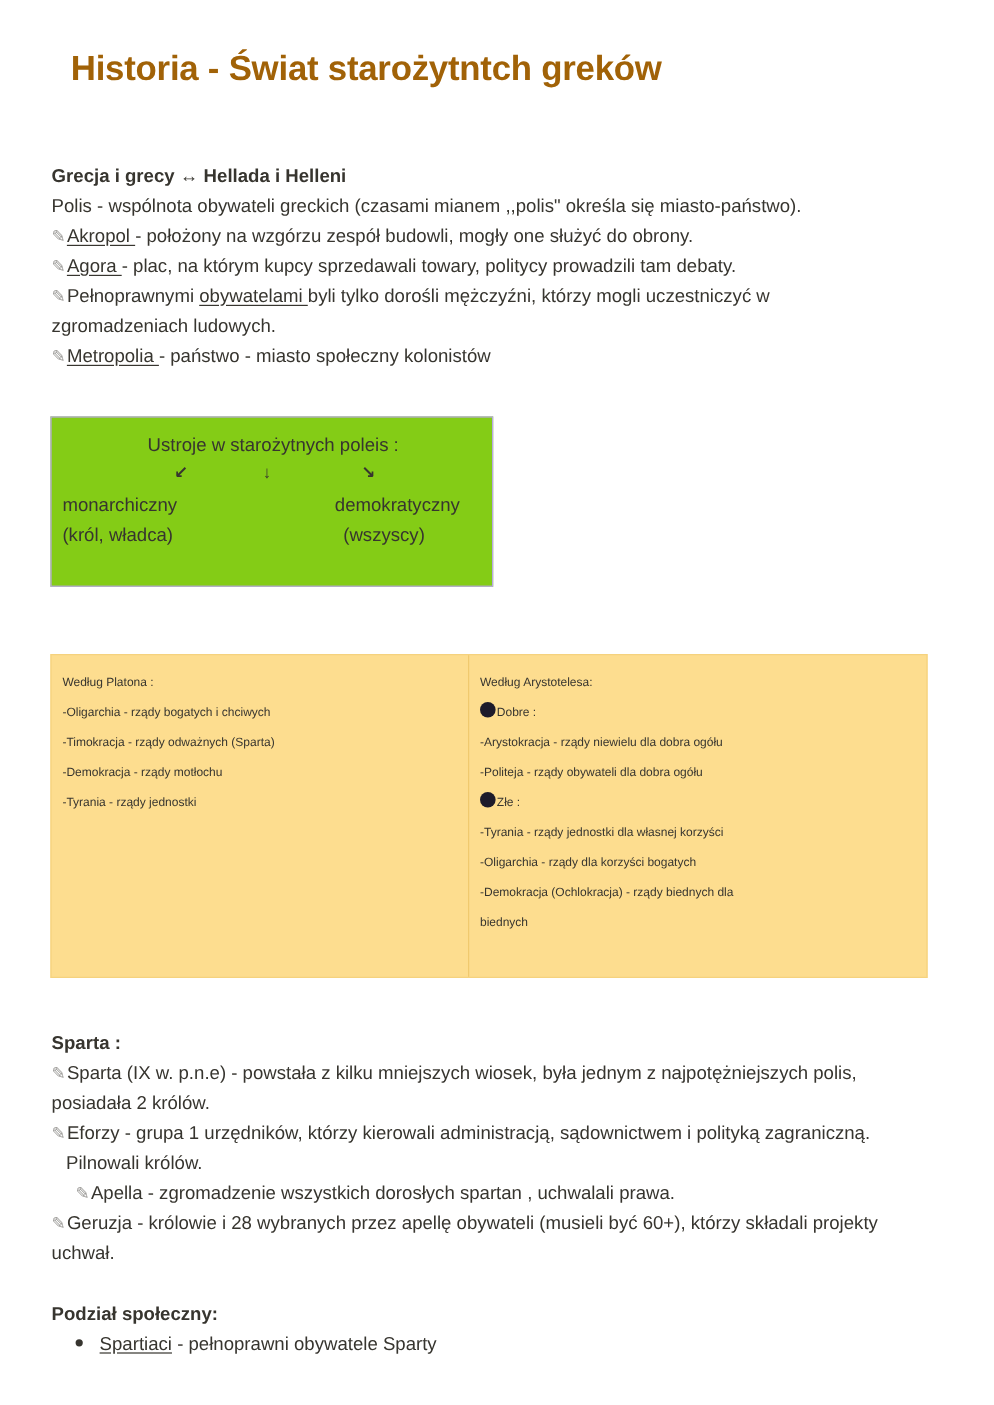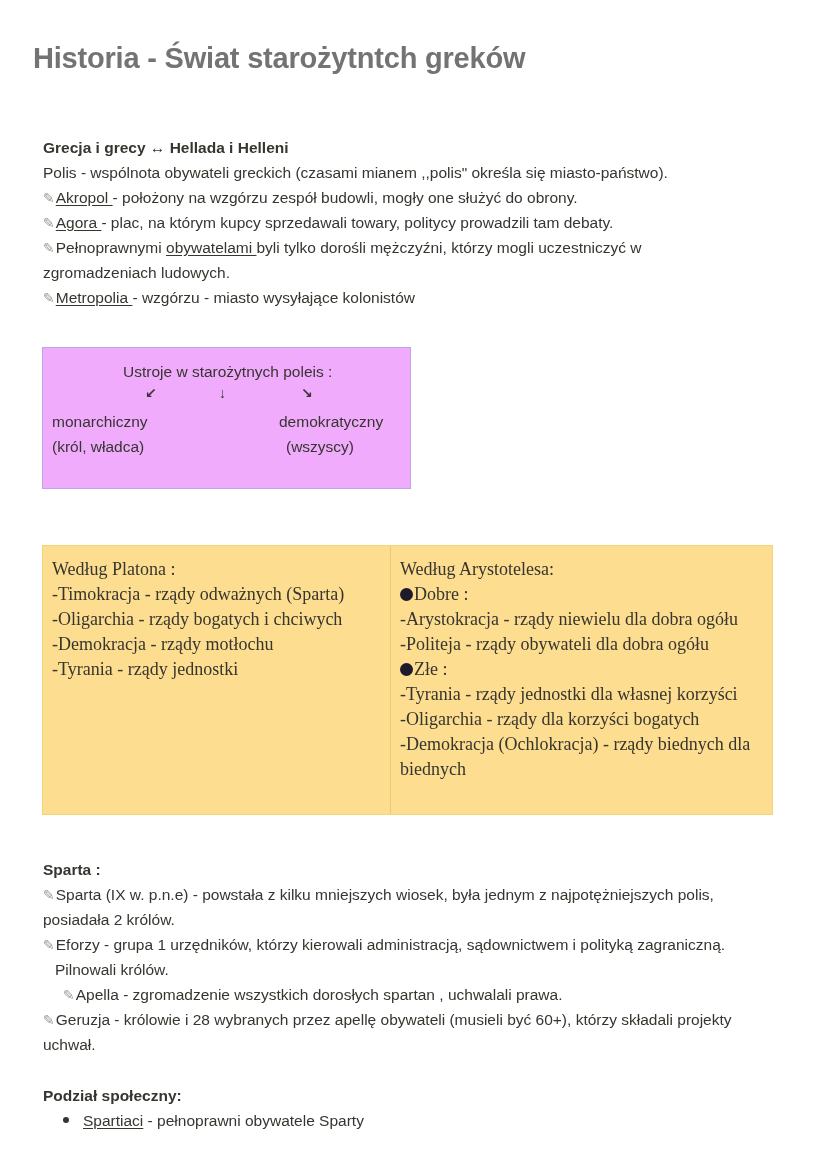--- a/index.html
+++ b/index.html
@@ -2,39 +2,39 @@
 <html><head>
 <meta charset="utf-8">
 <style>
   html, body { margin: 0; padding: 0; background: #ffffff; }
   body {
     width: 828px; height: 1171px; position: relative; overflow: hidden;
     font-family: "Liberation Sans", "DejaVu Sans", sans-serif;
     color: #37352f;
   }
   .title {
-    position: absolute; left: 33px; top: 42px; margin: 0;
-    font-size: 29px; font-weight: bold; color: #737373; letter-spacing: -0.2px;
+    position: absolute; left: 59px; top: 42px; margin: 0;
+    font-size: 29px; font-weight: bold; color: #a16207; letter-spacing: -0.2px;
   }
   .line { position: absolute; left: 43px; font-size: 15.5px; line-height: 25px; white-space: nowrap; }
   .bold { font-weight: bold; }
   .u { text-decoration: underline; text-underline-offset: 2px; }
   .pencil { color: #9b9a97; font-size: 14px; margin-right: 1px; display: inline-block; }
   .purple-box {
     position: absolute; left: 42px; top: 347px; width: 369px; height: 142px;
-    background: #f0abfc; border: 1px solid #b9a7e6; box-sizing: border-box;
+    background: #84cc16; border: 1px solid #b9a7e6; box-sizing: border-box;
   }
   .pb-title { position: absolute; left: 80px; top: 11px; font-size: 15.5px; line-height: 25px; }
   .arrow { position: absolute; top: 37px; font-size: 14px; font-weight: bold; color: #37352f; }
   .pb-col { position: absolute; top: 61px; font-size: 15.5px; line-height: 25px; white-space: nowrap; }
   .yellow-table {
     position: absolute; left: 42px; top: 545px; width: 731px; height: 270px;
     background: #fddd8f; display: flex; border: 1px solid #f5d27e; box-sizing: border-box;
   }
-  .ycell { box-sizing: border-box; padding: 11px 9px; font-size: 18px; line-height: 25px; font-family: Liberation Serif, serif; }
+  .ycell { box-sizing: border-box; padding: 11px 9px; font-size: 10px; line-height: 25px; }
   .ycell.left { width: 348px; border-right: 1px solid #f0c96e; }
   .ycell.right { flex: 1; }
   .dot { display: inline-block; width: 13px; height: 13px; border-radius: 50%; background: #1d1b2b; vertical-align: -1px; margin-right: 1px; }
   .bullet-item { position: absolute; left: 63px; top: 1108px; font-size: 15.5px; line-height: 25px; }
   .bullet-item .b { display: inline-block; width: 6px; height: 6px; border-radius: 50%; background: #37352f; vertical-align: 3px; margin-right: 14px; }
 </style>
 </head>
 <body>
 
 <h1 class="title">Historia - Świat starożytntch greków</h1>
@@ -50,43 +50,43 @@
   <span class="pencil">✎</span><span class="u">Akropol </span><span>- położony na wzgórzu zespół budowli, mogły one służyć do obrony.</span>
 </div>
 <div class="line" style="top:198px;margin-top:12px;">
   <span class="pencil">✎</span><span class="u">Agora </span><span>- plac, na którym kupcy sprzedawali towary, politycy prowadzili tam debaty.</span>
 </div>
 <div class="line" style="top:235px;">
   <span class="pencil">✎</span><span>Pełnoprawnymi </span><span class="u">obywatelami </span><span>byli tylko dorośli mężczyźni, którzy mogli uczestniczyć w</span>
 </div>
 <div class="line" style="top:260px;">zgromadzeniach ludowych.</div>
 <div class="line" style="top:285px;">
-  <span class="pencil">✎</span><span class="u">Metropolia </span><span>- wzgórzu - miasto wysyłające kolonistów</span>
+  <span class="pencil">✎</span><span class="u">Metropolia </span><span>- państwo - miasto społeczny kolonistów</span>
 </div>
 
 <div class="purple-box">
   <div class="pb-title">Ustroje w starożytnych poleis :</div>
   <div class="arrow" style="left:102px;">↙</div>
   <div class="arrow" style="left:176px;">↓</div>
   <div class="arrow" style="left:258px;">↘</div>
   <div class="pb-col" style="left:9px;">
     <div>monarchiczny</div>
     <div>(król, władca)</div>
   </div>
   <div class="pb-col" style="left:236px;">
     <div>demokratyczny</div>
     <div style="padding-left:7px;">(wszyscy)</div>
   </div>
 </div>
 
 <div class="yellow-table">
   <div class="ycell left">
     <div>Według Platona :</div>
+    <div>-Oligarchia - rządy bogatych i chciwych</div>
     <div>-Timokracja - rządy odważnych (Sparta)</div>
-    <div>-Oligarchia - rządy bogatych i chciwych</div>
     <div>-Demokracja - rządy motłochu</div>
     <div>-Tyrania - rządy jednostki</div>
   </div>
   <div class="ycell right">
     <div>Według Arystotelesa:</div>
     <div><span class="dot"></span><span>Dobre :</span></div>
     <div>-Arystokracja - rządy niewielu dla dobra ogółu</div>
     <div>-Politeja - rządy obywateli dla dobra ogółu</div>
     <div><span class="dot"></span><span>Złe :</span></div>
     <div>-Tyrania - rządy jednostki dla własnej korzyści</div>

